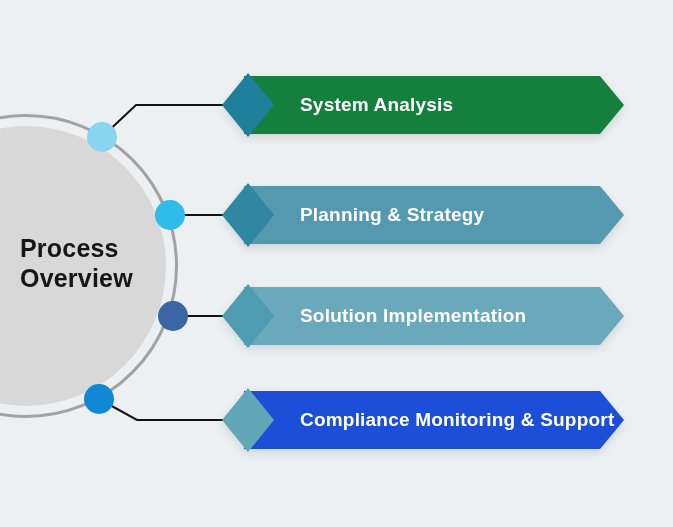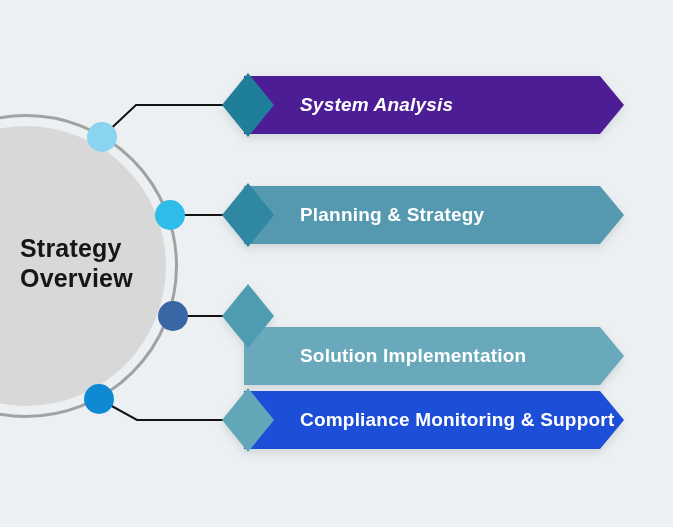--- a/index.html
+++ b/index.html
@@ -66,45 +66,45 @@
     border-radius: 50%;
   }
 </style>
 </head>
 <body>
 
 <div class="canvas" style="background-color: rgb(237, 240, 242);">
 
   <div class="ring"></div>
   <div class="disc" style="background-color: rgb(216, 216, 216);"></div>
-  <div class="title" style="color: rgb(22, 22, 22);">Strategy Overview</div>
+  <div class="title" style="color: rgb(22, 22, 22);">Process Overview</div>
 
   <svg class="connectors" width="673" height="527" viewBox="0 0 673 527">
     <polyline points="102,137 136,105 226,105" style="stroke: rgb(19, 19, 19);"></polyline>
     <polyline points="170,215 226,215" style="stroke: rgb(19, 19, 19);"></polyline>
     <polyline points="173,316 226,316" style="stroke: rgb(19, 19, 19);"></polyline>
     <polyline points="99,399 137,420 226,420" style="stroke: rgb(19, 19, 19);"></polyline>
   </svg>
 
   <div class="banner-row" style="top:76px">
-    <div class="arrow" style="background-color: #4c1d95; font-style: italic;">
+    <div class="arrow" style="background-color: #15803d;">
       <span class="label" style="color: rgb(255, 255, 255);">System Analysis</span>
     </div>
     <div class="diamond" style="background-color: rgb(31, 126, 153);"></div>
   </div>
 
   <div class="banner-row" style="top:186px">
     <div class="arrow" style="background-color: rgb(84, 153, 176);">
       <span class="label" style="color: rgb(255, 255, 255);">Planning &amp; Strategy</span>
     </div>
     <div class="diamond" style="background-color: rgb(47, 135, 162);"></div>
   </div>
 
   <div class="banner-row" style="top:287px">
-    <div class="arrow" style="background-color: rgb(105, 169, 187); margin-top: 40px;">
+    <div class="arrow" style="background-color: rgb(105, 169, 187);">
       <span class="label" style="color: rgb(255, 255, 255);">Solution Implementation</span>
     </div>
     <div class="diamond" style="background-color: rgb(78, 156, 177);"></div>
   </div>
 
   <div class="banner-row" style="top:391px">
     <div class="arrow" style="background-color: #1d4ed8;">
       <span class="label" style="color: rgb(255, 255, 255);">Compliance Monitoring &amp; Support</span>
     </div>
     <div class="diamond" style="background-color: rgb(98, 167, 184);"></div>

